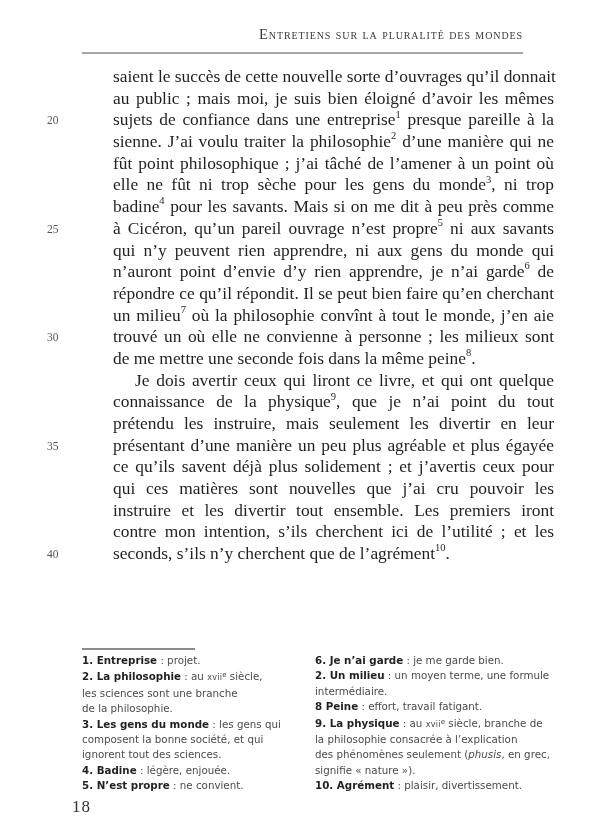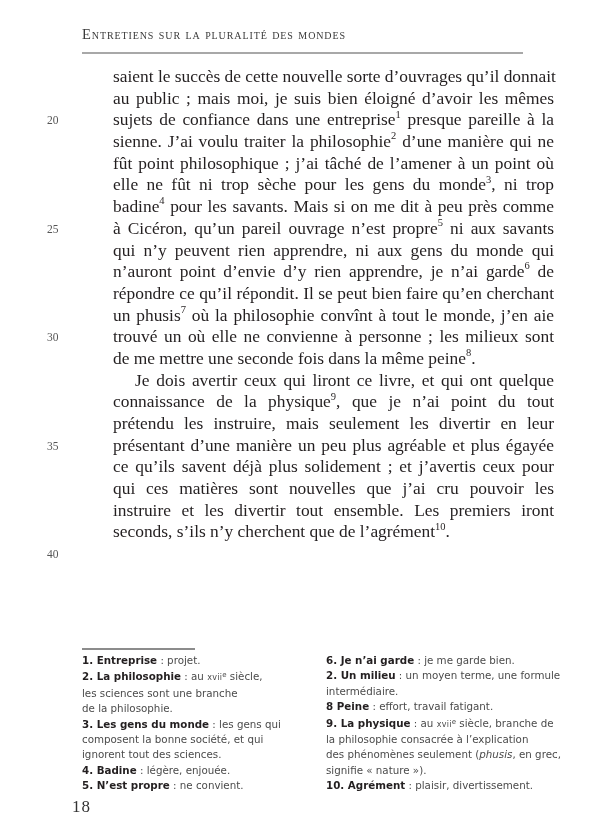--- a/index.html
+++ b/index.html
@@ -1,19 +1,19 @@
 <!DOCTYPE html>
 <html><head>
 <meta charset="utf-8">
 <style>
   html, body { margin: 0; padding: 0; background: #ffffff; }
   body { width: 600px; height: 840px; position: relative; overflow: hidden; color: #231f20; }
   .running-head {
     position: absolute; left: 82px; width: 441px; top: 26px;
-    text-align: left; font-family: "Liberation Serif", "DejaVu Serif", serif;
+    text-align: right; font-family: "Liberation Serif", "DejaVu Serif", serif;
     font-size: 14.5px; letter-spacing: 0.9px; color: #3a3a3a;
     font-variant: small-caps;
   }
   .head-rule { position: absolute; left: 82px; width: 441px; top: 52px; height: 2px; background: #a8a8a8; }
   .body-text {
     position: absolute; left: 82px; width: 441px; top: 66px;
     font-family: Liberation Serif, serif;
     font-size: 17.4px; line-height: 21.7px; color: #231f20; margin-left: 31px;
   }
   .line { display: block; height: 21.7px; white-space: nowrap; text-align: justify; text-align-last: justify; }
@@ -24,21 +24,21 @@
     position: absolute; left: 47px; font-family: "Liberation Serif", "DejaVu Serif", serif;
     font-size: 11.5px; color: #555;
   }
   .fn-rule { position: absolute; left: 82px; width: 113px; top: 648px; height: 1.5px; background: #8c8c8c; }
   .fn-col {
     position: absolute; top: 653px;
     font-family: "DejaVu Sans", "Liberation Sans", sans-serif;
     font-size: 10.3px; line-height: 15.4px; color: #4a4a4a;
   }
   .fn-col.left { left: 82px; width: 230px; }
-  .fn-col.right { left: 326px; width: 240px; }
+  .fn-col.right { left: 315px; width: 240px; }
   .fn-line { display: block; white-space: nowrap; }
   .fn-term { font-weight: bold; color: #231f20; }
   .sc { font-size: 8px; letter-spacing: 0.3px; }
   .fn-sup { font-size: 7px; vertical-align: 3px; }
   .page-number {
     position: absolute; left: 72px; top: 797px;
     font-family: "Liberation Serif", "DejaVu Serif", serif; font-size: 17px; color: #333;
     letter-spacing: 1px;
   }
 </style>
@@ -54,30 +54,31 @@
       <span class="line"><span>au public ; mais moi, je suis bien éloigné d’avoir les mêmes</span></span>
       <span class="line"><span>sujets de confiance dans une entreprise</span><sup>1</sup><span> presque pareille à la</span></span>
       <span class="line"><span>sienne. J’ai voulu traiter la philosophie</span><sup>2</sup><span> d’une manière qui ne</span></span>
       <span class="line"><span>fût point philosophique ; j’ai tâché de l’amener à un point où</span></span>
       <span class="line"><span>elle ne fût ni trop sèche pour les gens du monde</span><sup>3</sup><span>, ni trop</span></span>
       <span class="line"><span>badine</span><sup>4</sup><span> pour les savants. Mais si on me dit à peu près comme</span></span>
       <span class="line"><span>à Cicéron, qu’un pareil ouvrage n’est propre</span><sup>5</sup><span> ni aux savants</span></span>
       <span class="line"><span>qui n’y peuvent rien apprendre, ni aux gens du monde qui</span></span>
       <span class="line"><span>n’auront point d’envie d’y rien apprendre, je n’ai garde</span><sup>6</sup><span> de</span></span>
       <span class="line"><span>répondre ce qu’il répondit. Il se peut bien faire qu’en cherchant</span></span>
-      <span class="line"><span>un phusis</span><sup>7</sup><span> où la philosophie convînt à tout le monde, j’en aie</span></span>
+      <span class="line"><span>un milieu</span><sup>7</sup><span> où la philosophie convînt à tout le monde, j’en aie</span></span>
       <span class="line"><span>trouvé un où elle ne convienne à personne ; les milieux sont</span></span>
       <span class="line last"><span>de me mettre une seconde fois dans la même peine</span><sup>8</sup><span>.</span></span>
       <span class="line indent"><span>Je dois avertir ceux qui liront ce livre, et qui ont quelque</span></span>
       <span class="line"><span>connaissance de la physique</span><sup>9</sup><span>, que je n’ai point du tout</span></span>
       <span class="line"><span>prétendu les instruire, mais seulement les divertir en leur</span></span>
       <span class="line"><span>présentant d’une manière un peu plus agréable et plus égayée</span></span>
       <span class="line"><span>ce qu’ils savent déjà plus solidement ; et j’avertis ceux pour</span></span>
       <span class="line"><span>qui ces matières sont nouvelles que j’ai cru pouvoir les</span></span>
       <span class="line"><span>instruire et les divertir tout ensemble. Les premiers iront</span></span>
+      <span class="line"><span>contre mon intention, s’ils cherchent ici de l’utilité ; et les</span></span>
       <span class="line last"><span>seconds, s’ils n’y cherchent que de l’agrément</span><sup>10</sup><span>.</span></span>
     </div>
   <div id="line-numbers">
       <div class="line-num" style="top: 114.4px;">20</div>
       <div class="line-num" style="top: 222.9px;">25</div>
       <div class="line-num" style="top: 331.4px;">30</div>
       <div class="line-num" style="top: 439.9px;">35</div>
       <div class="line-num" style="top: 548.4px;">40</div>
     </div>
 

